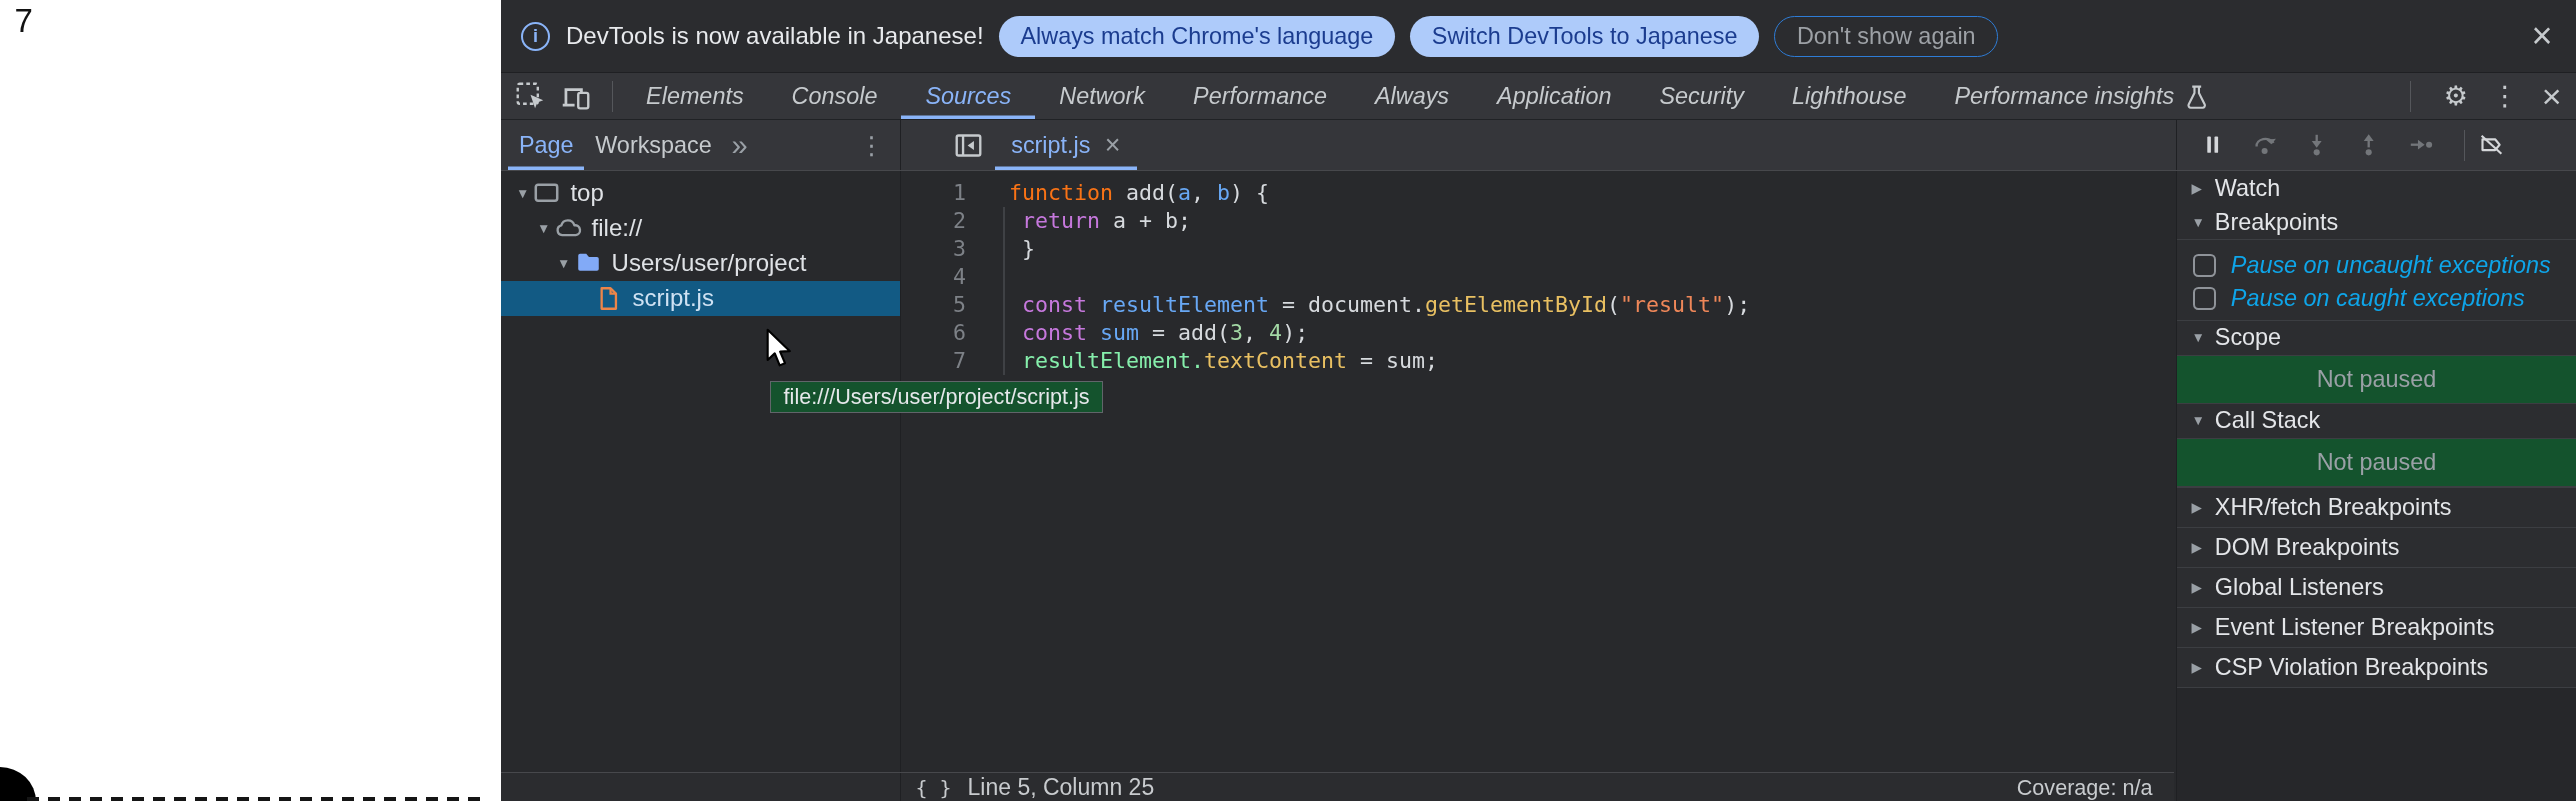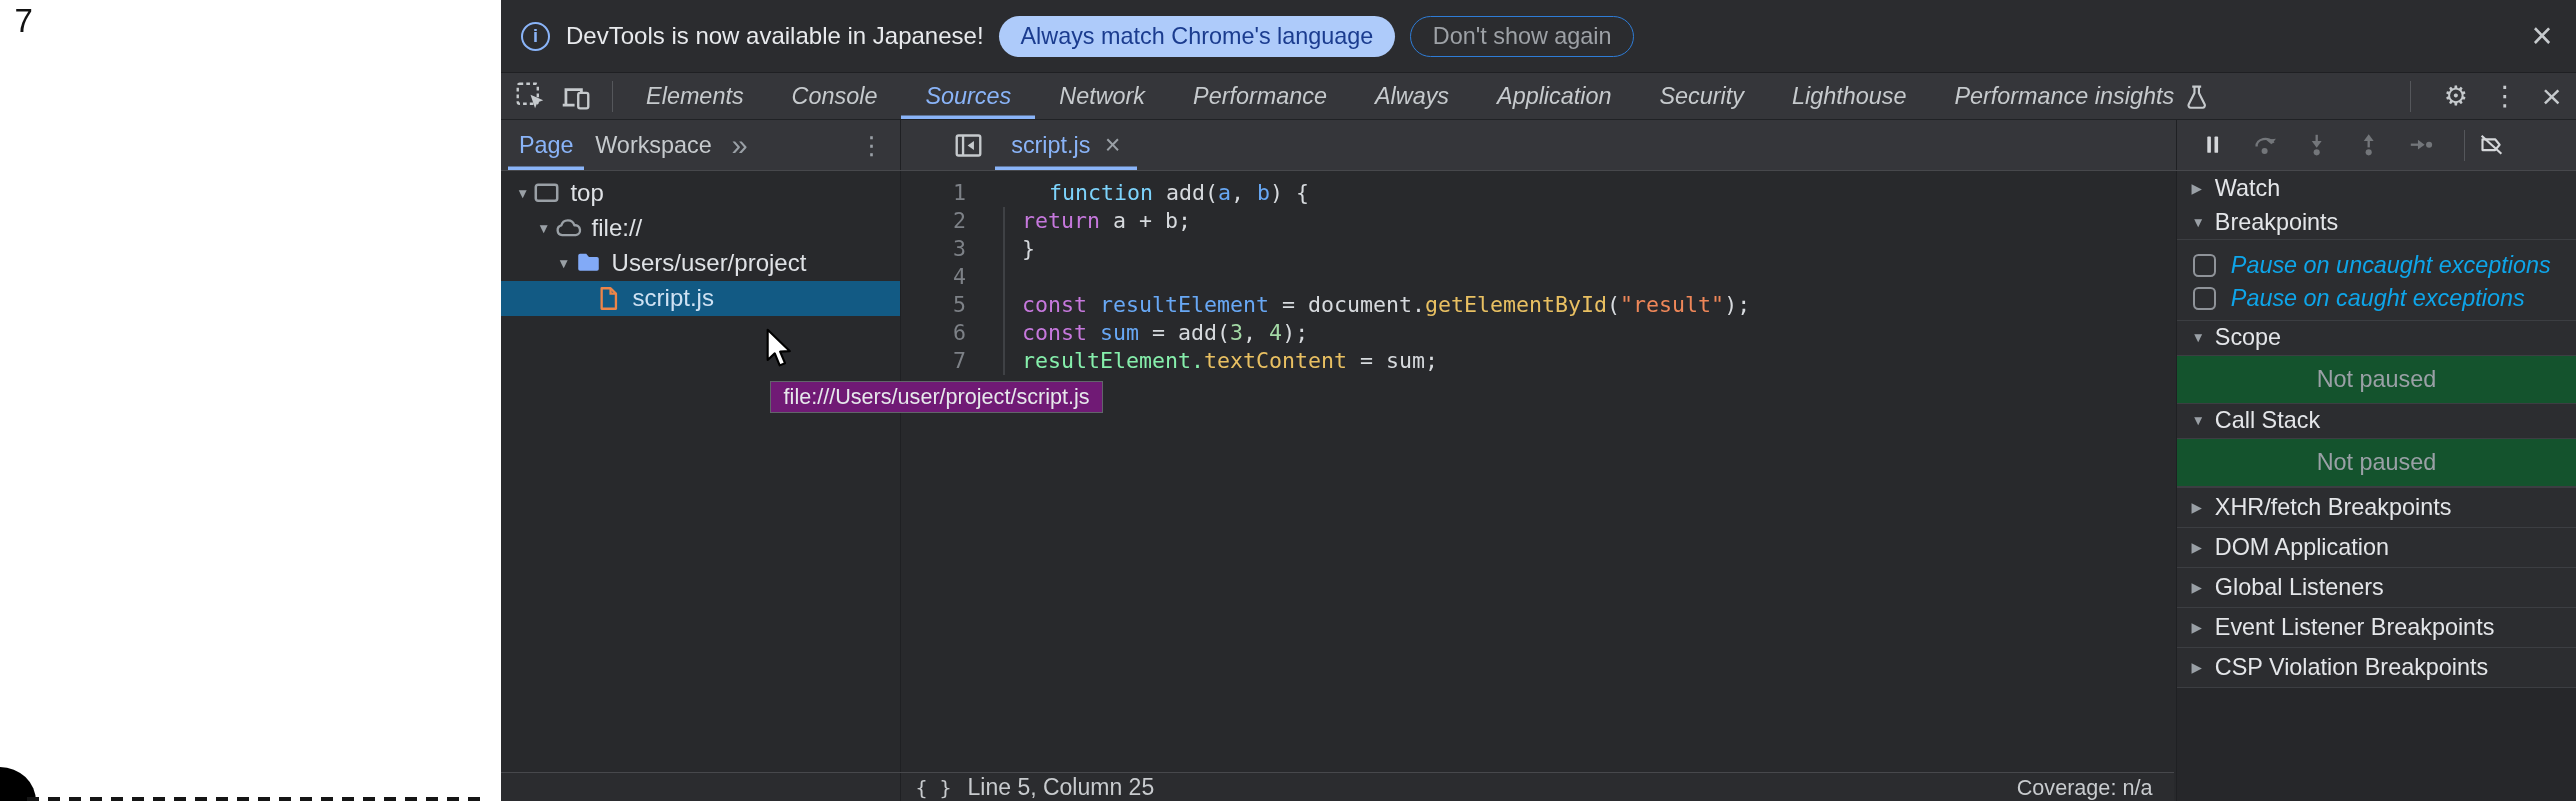--- a/index.html
+++ b/index.html
@@ -112,41 +112,42 @@
   .bottom-bar { position:absolute; left:0; top:772px; width:1673px; height:30px;
                 background:#2b2c2f; border-top:0.9px solid #47484c; display:flex; align-items:center; }
   .bb-spacer { width:400px; height:100%; border-right:1.8px solid #1f2023; flex:0 0 auto; }
   .pp-icon { margin-left:14.4px; font-family:"DejaVu Sans Mono", monospace;
              font-size:20px; color:#c8cbce; cursor:pointer; }
   .bb-pos { margin-left:16px; font-size:23px; color:#c8cbce; }
   .bb-cov { margin-left:auto; margin-right:21.6px; font-size:21.6px; color:#c8cbce; }
 
   
   .tree-tooltip { position:absolute; left:269px; top:381px; height:32px; padding:0 12.6px;
-                  background:#701a75; border:0.9px solid #61656a; font-size:21.6px; color:#e6e8eb;
+                  background:#14532d; border:0.9px solid #61656a; font-size:21.6px; color:#e6e8eb;
                   display:flex; align-items:center; white-space:nowrap; z-index:40; }
   .mouse-cursor { position:absolute; left:264px; top:328px; z-index:50; }
 
   svg { display:block; }
 </style>
 </head>
 <body>
 
 <div class="page-area">
   <div class="page-number">7</div>
   <div class="corner-blob"></div>
   <div class="dock-edge"></div>
 </div>
 
 <div class="devtools">
 
   <div class="notif-bar">
     <div class="info-icon">i</div>
     <div class="notif-msg">DevTools is now available in Japanese!</div>
     <div class="notif-btn filled">Always match Chrome's language</div>
+    <div class="notif-btn filled">Switch DevTools to Japanese</div>
     <div class="notif-btn outlined">Don't show again</div>
     <div class="notif-close">×</div>
   </div>
 
   <div class="main-toolbar">
     <div class="tb-icons">
       <div class="tb-icon">
         <svg width="31" height="31" viewBox="0 0 34 34">
           <rect x="3" y="3" width="22" height="22" rx="2" fill="none" stroke="#c6cacd" stroke-width="2.6" stroke-dasharray="4 3.4"></rect>
           <path d="M17 15 L31 21 L24.5 23.5 L22 30 Z" fill="#c6cacd"></path>
@@ -287,21 +288,21 @@
             </svg>
           </span>
           <span>script.js</span>
         </div>
       </div>
     <div class="editor">
       <div class="gutter-line"></div>
       <div id="code-lines">
           <div class="code-row">
             <span class="ln">1</span>
-            <span class="ctext"><span style="color: #7dd3fc; margin-left: 40px;">function</span><span style="color: rgb(215, 218, 222);"> add(</span><span style="color: rgb(104, 168, 245);">a</span><span style="color: rgb(215, 218, 222);">, </span><span style="color: rgb(104, 168, 245);">b</span><span style="color: rgb(215, 218, 222);">) {</span></span>
+            <span class="ctext"><span style="color: #f97316;">function</span><span style="color: rgb(215, 218, 222);"> add(</span><span style="color: rgb(104, 168, 245);">a</span><span style="color: rgb(215, 218, 222);">, </span><span style="color: rgb(104, 168, 245);">b</span><span style="color: rgb(215, 218, 222);">) {</span></span>
           </div>
           <div class="code-row">
             <span class="ln">2</span>
             <span class="ctext"><span style="color: rgb(215, 218, 222);"> </span><span style="color: rgb(198, 120, 221);">return</span><span style="color: rgb(215, 218, 222);"> a + b;</span></span>
           </div>
           <div class="code-row">
             <span class="ln">3</span>
             <span class="ctext"><span style="color: rgb(215, 218, 222);"> }</span></span>
           </div>
           <div class="code-row">
@@ -350,21 +351,21 @@
           <span class="tri">▼</span>
           <span>Call Stack</span>
         </div>
         <div class="notpaused" style="border-top: 0.9px solid rgb(60, 62, 66);">Not paused</div>
         <div class="sec-header tall">
           <span class="tri">▶</span>
           <span>XHR/fetch Breakpoints</span>
         </div>
         <div class="sec-header tall">
           <span class="tri">▶</span>
-          <span>DOM Application</span>
+          <span>DOM Breakpoints</span>
         </div>
         <div class="sec-header tall">
           <span class="tri">▶</span>
           <span>Global Listeners</span>
         </div>
         <div class="sec-header tall">
           <span class="tri">▶</span>
           <span>Event Listener Breakpoints</span>
         </div>
         <div class="sec-header tall">

